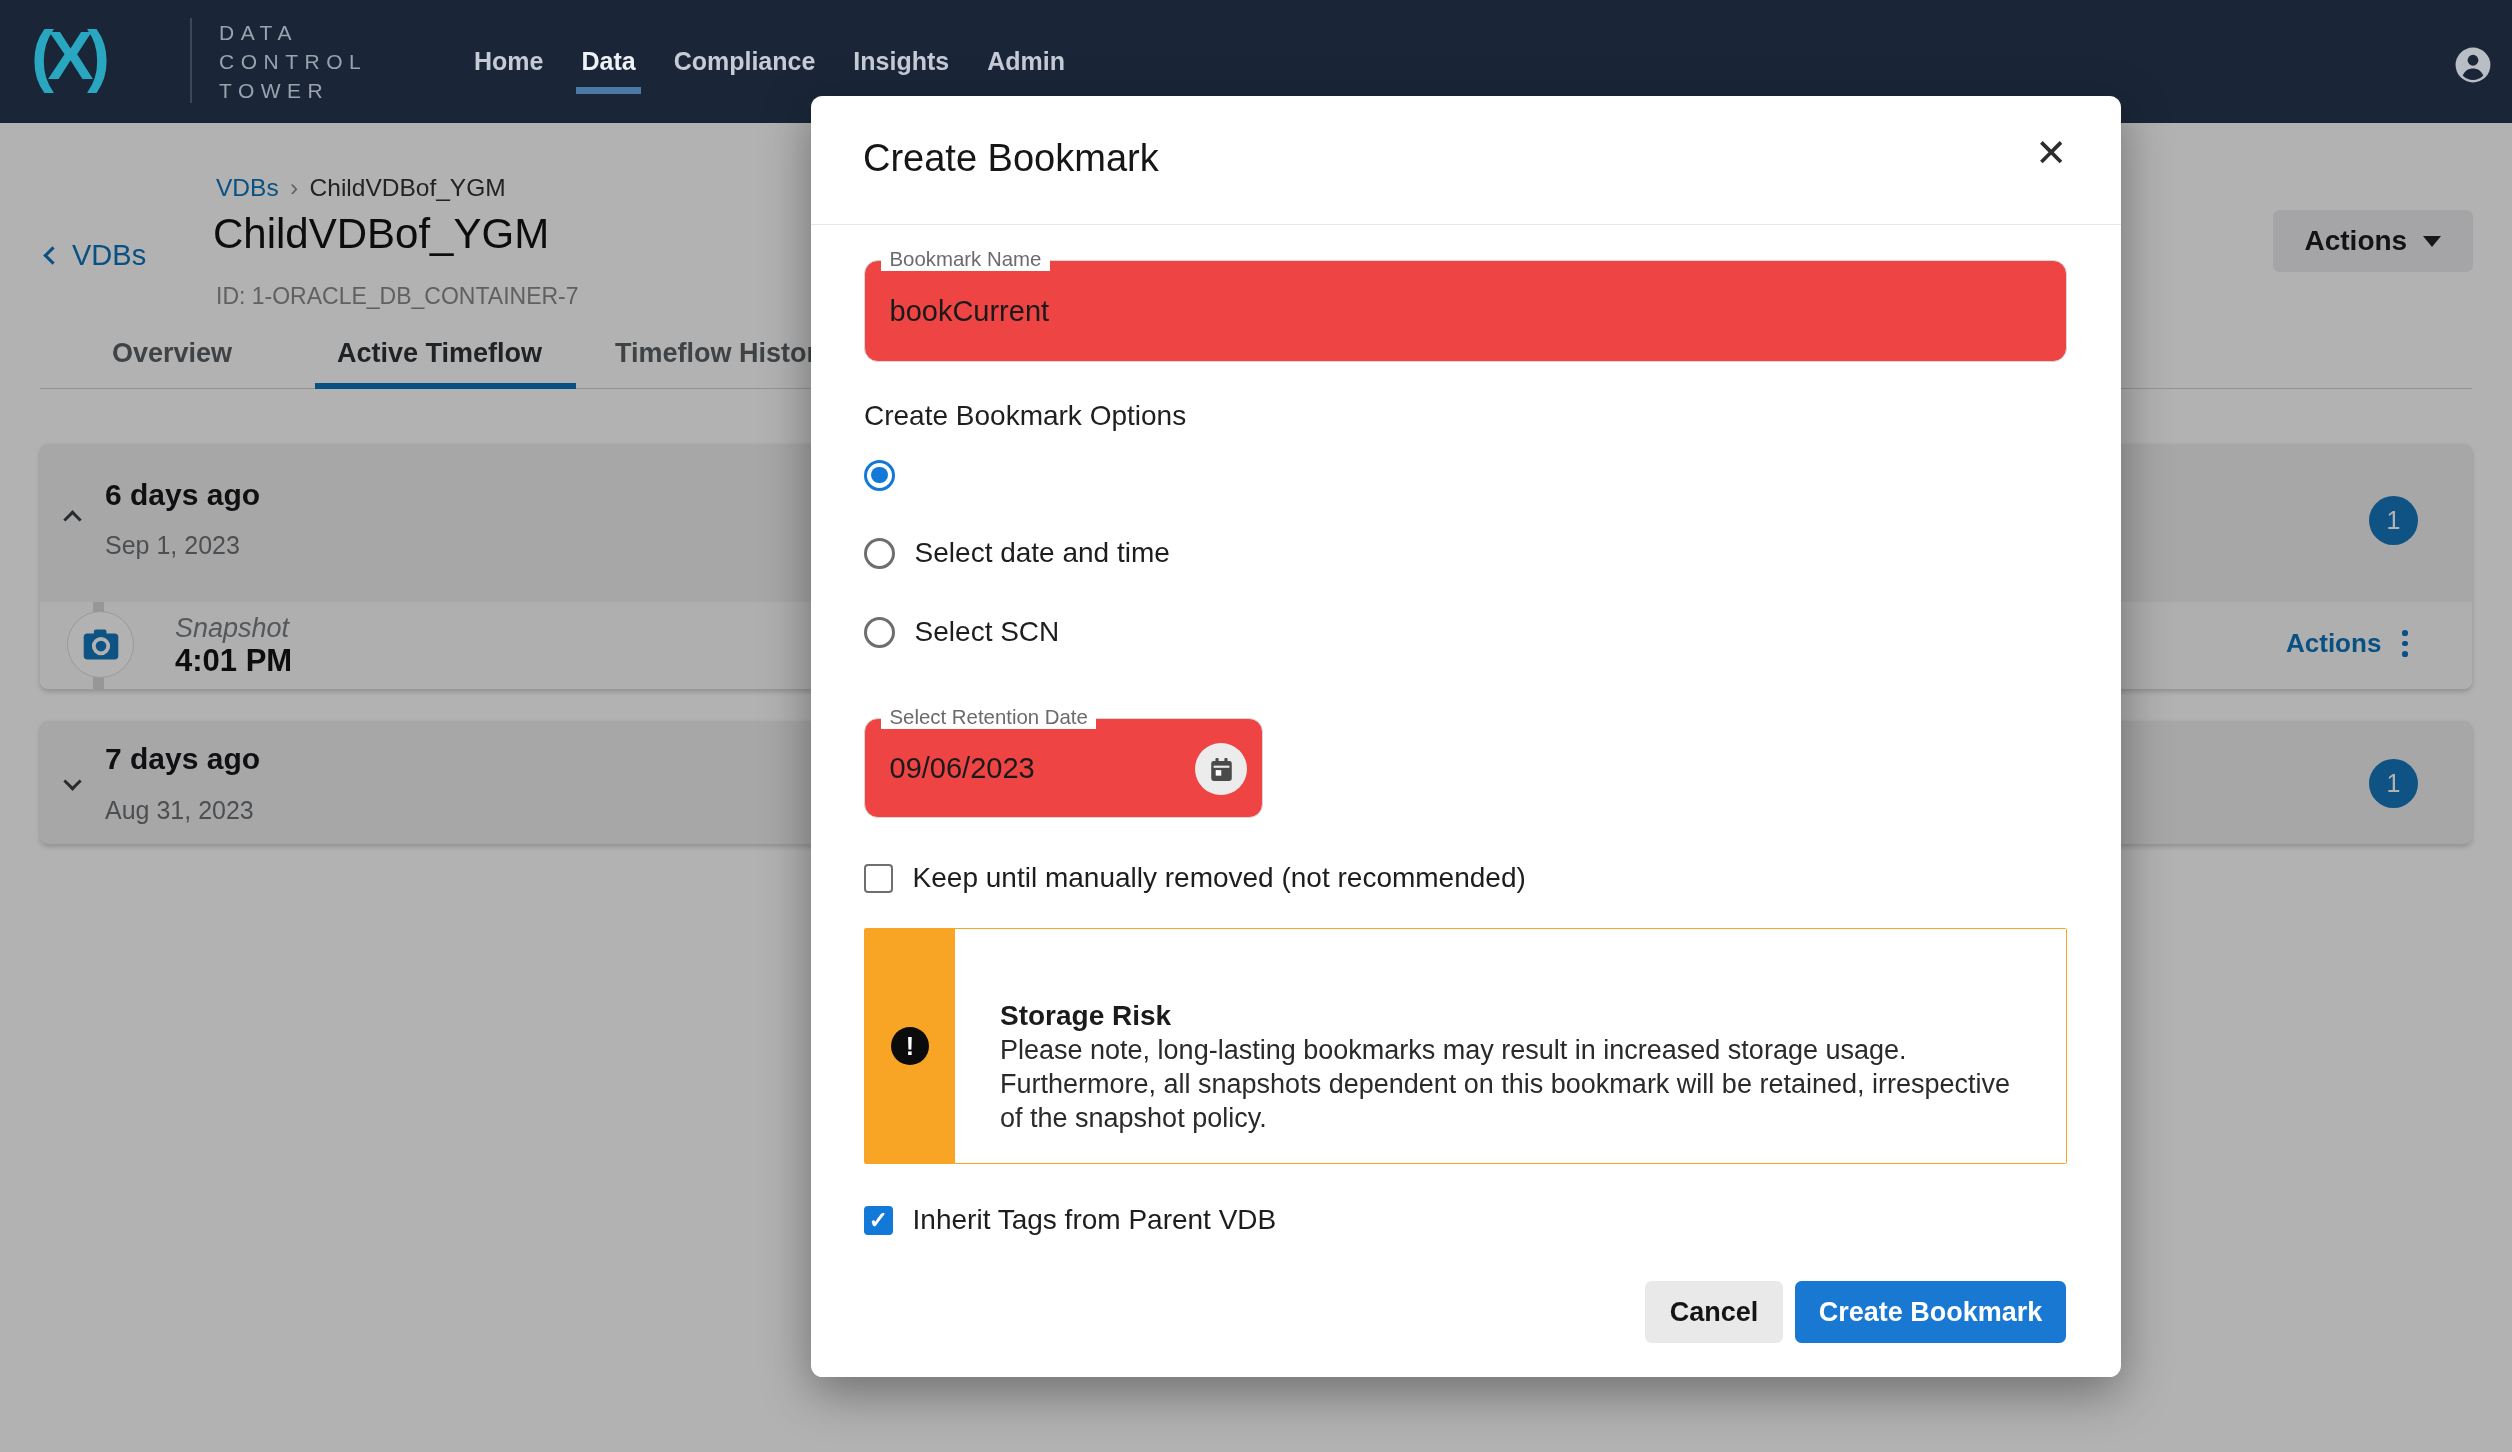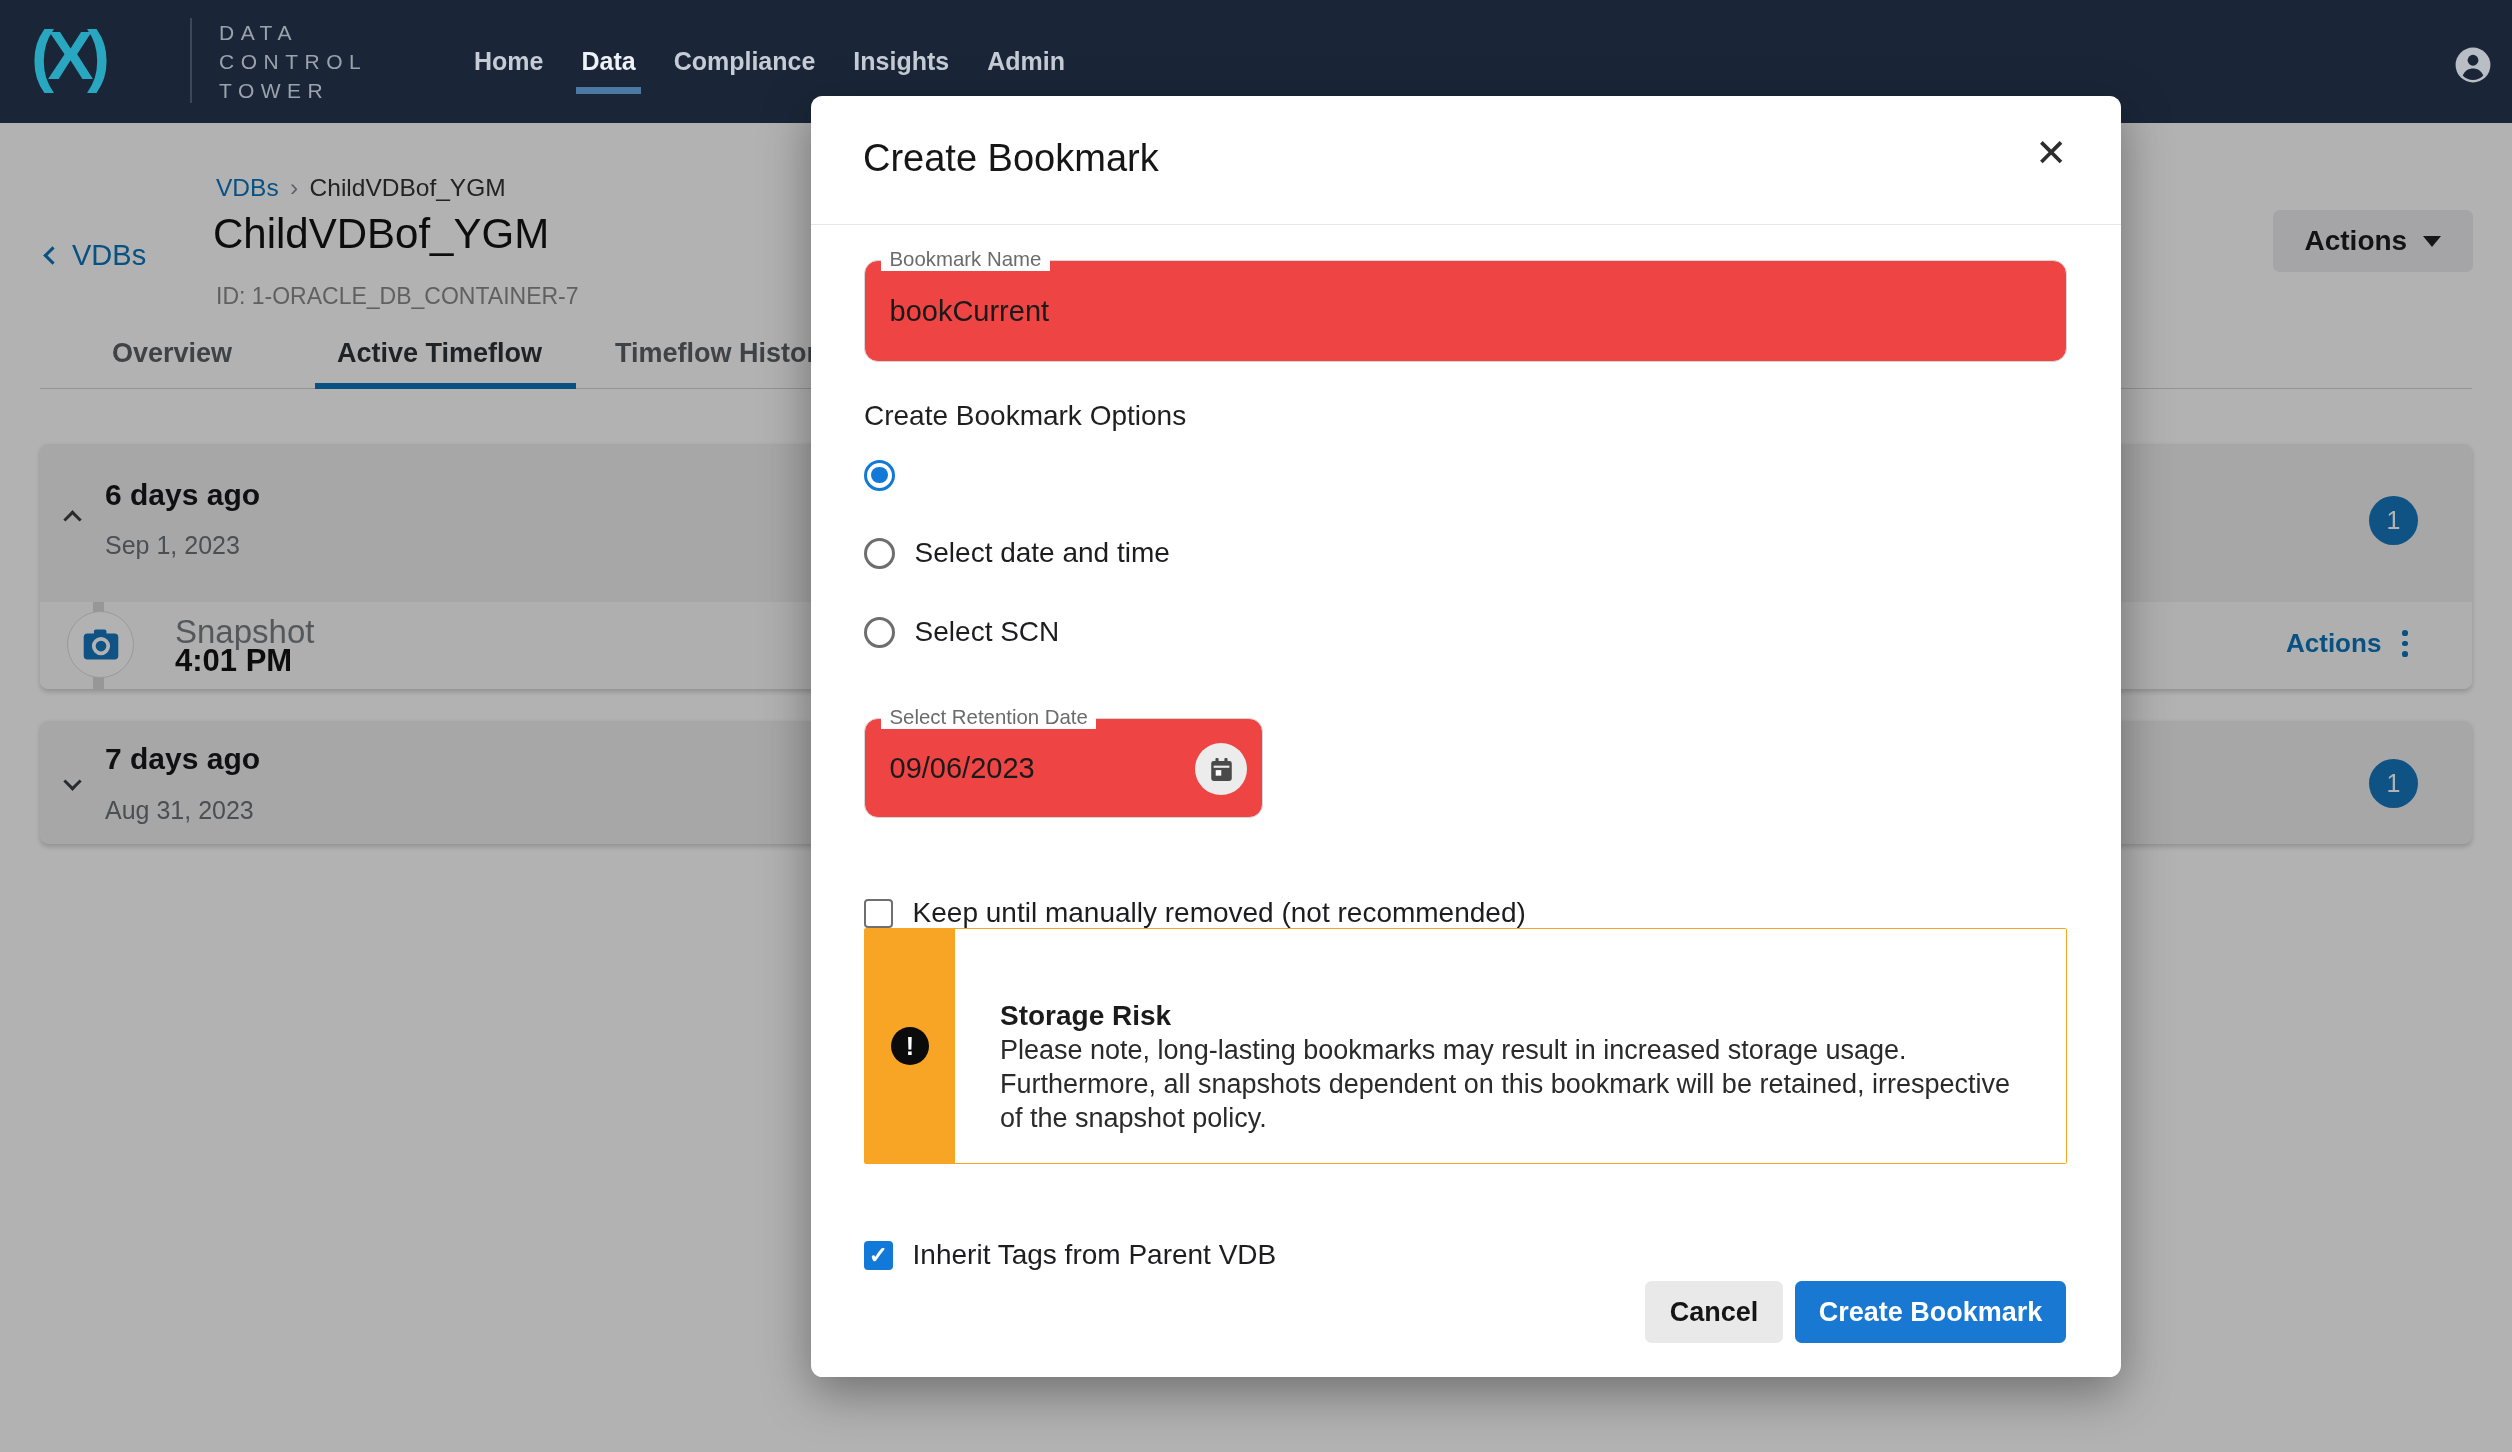--- a/index.html
+++ b/index.html
@@ -44,21 +44,21 @@
   .chev-up { width:13px; height:13px; border-right:3.3px solid #3c4043; border-bottom:3.3px solid #3c4043; transform:rotate(-135deg); position:absolute; left:26px; top:69px; cursor:pointer; }
   .chev-down { width:13px; height:13px; border-right:3.3px solid #3c4043; border-bottom:3.3px solid #3c4043; transform:rotate(45deg); position:absolute; left:26px; top:54px; cursor:pointer; }
   .tl-age { position:absolute; left:65px; top:34px; font-size:30px; font-weight:bold; color:#17181a; }
   .tl-date { position:absolute; left:65px; top:87px; font-size:25px; color:#6e7276; }
   .tl-age2 { position:absolute; left:65px; top:21px; font-size:30px; font-weight:bold; color:#17181a; }
   .tl-date2 { position:absolute; left:65px; top:75px; font-size:25px; color:#6e7276; }
   .badge { position:absolute; right:54px; width:49px; height:49px; border-radius:50%; background:#1577be; color:#fff; font-size:25px; display:flex; align-items:center; justify-content:center; }
   .badge1 { top:52px; } .badge2 { top:38px; }
   .vline { position:absolute; left:53px; top:0; width:11.4px; height:87px; background:#d9d9da; }
   .snap-circle { position:absolute; left:27px; top:9px; width:67px; height:67px; background:#fff; border:1.6px solid #dcdcdc; border-radius:50%; display:flex; align-items:center; justify-content:center; }
-  .snap-label { position:absolute; left:135px; top:11.4px; font-size:33px; color:#7a7e82; }
+  .snap-label { position:absolute; left:135px; top:11.4px; font-size:27px; color:#7a7e82;font-style:italic; }
   .snap-time { position:absolute; left:135px; top:41px; font-size:31px; font-weight:bold; color:#141414; }
   .snap-actions { position:absolute; left:2246px; top:26px; display:flex; align-items:center; gap:21px; cursor:pointer; }
   .snap-actions-label { color:#0c74ba; font-size:26px; font-weight:bold; }
   .kebab { display:flex; flex-direction:column; gap:4.9px; }
   .kebab span { width:5.7px; height:5.7px; border-radius:50%; background:#0c74ba; }
 
   
   .overlay { position:absolute; left:0; top:123px; width:2512px; height:1330px; background:rgba(0,0,0,0.30); z-index:10; }
 
   
@@ -76,21 +76,21 @@
   .date-icon-btn { position:absolute; right:14.7px; top:24px; width:52px; height:52px; border-radius:50%; background:#ececec; border:none; display:flex; align-items:center; justify-content:center; cursor:pointer; }
 
   .options-heading { position:absolute; left:53px; top:304px; font-size:28px; color:#1f1f1f; }
   .radio-row { position:absolute; left:53px; height:42px; display:flex; align-items:center; gap:19.6px; cursor:pointer; }
   .radio-row.r0 { top:358px; } .radio-row.r1 { top:436px; } .radio-row.r2 { top:515px; }
   .radio { width:31px; height:31px; border-radius:50%; border:3.3px solid #6e6e6e; position:relative; flex:0 0 auto; }
   .radio.selected { border-color:#1379d8; }
   .radio.selected::after { content:""; position:absolute; left:50%; top:50%; width:16.3px; height:16.3px; margin:-8.2px 0 0 -8.2px; border-radius:50%; background:#1379d8; }
   .radio-label { font-size:28px; color:#1d1d1f; }
 
-  .check-row { position:absolute; left:53px; display:flex; align-items:center; gap:19.6px; cursor:pointer;margin-top:35px; }
+  .check-row { position:absolute; left:53px; display:flex; align-items:center; gap:19.6px; cursor:pointer; }
   .check-row.keep { top:766px; }
   .check-row.inherit { top:1108px; }
   .checkbox { width:29px; height:29px; border-radius:4.1px; flex:0 0 auto; }
   .checkbox.unchecked { border:2.5px solid #6f6f6f; background:#fff; }
   .checkbox.checked { background:#1379d8; color:#fff; font-size:23px; font-weight:bold; display:flex; align-items:center; justify-content:center; }
   .check-label { font-size:28px; color:#1d1d1f; }
 
   .warning { position:absolute; left:53px; top:832px; width:1203px; height:236px; border:1.6px solid #f8a425; border-radius:1.6px; background:#fff; display:flex; }
   .warning-stripe { width:90px; background:#f8a425; flex:0 0 auto; display:flex; align-items:center; justify-content:center; }
   .warning-icon { width:38px; height:38px; border-radius:50%; background:#0b0b0b; color:#fff; font-size:25px; font-weight:bold; display:flex; align-items:center; justify-content:center; }

